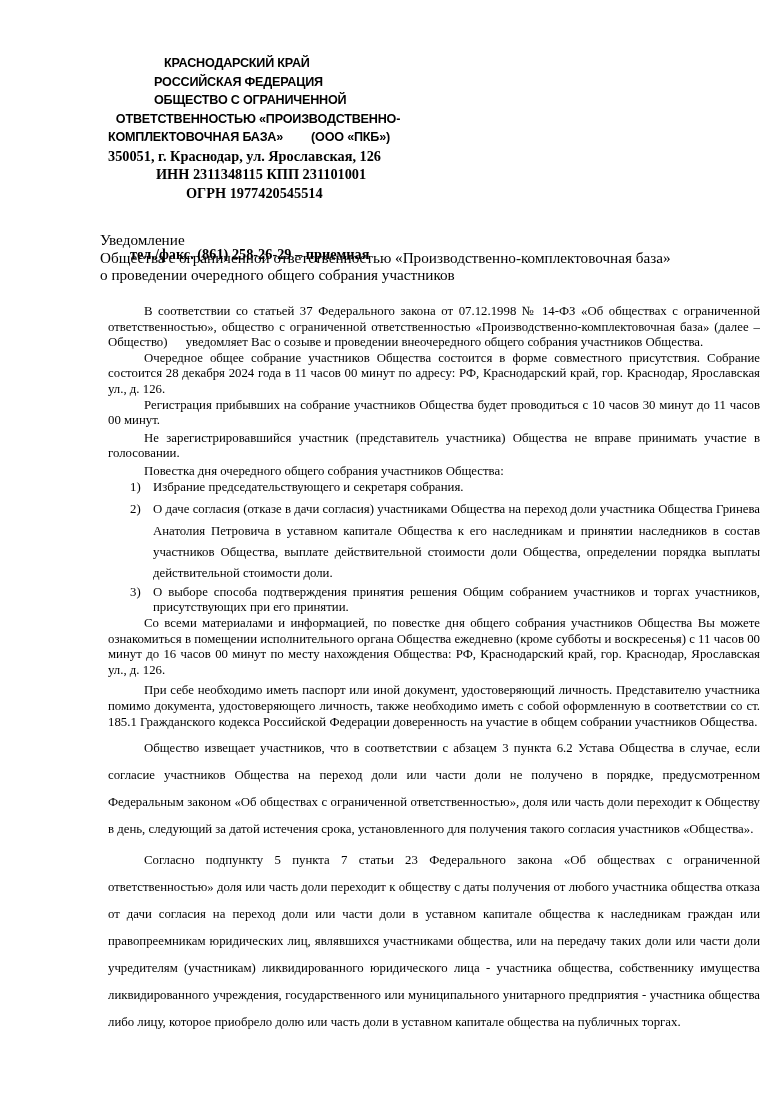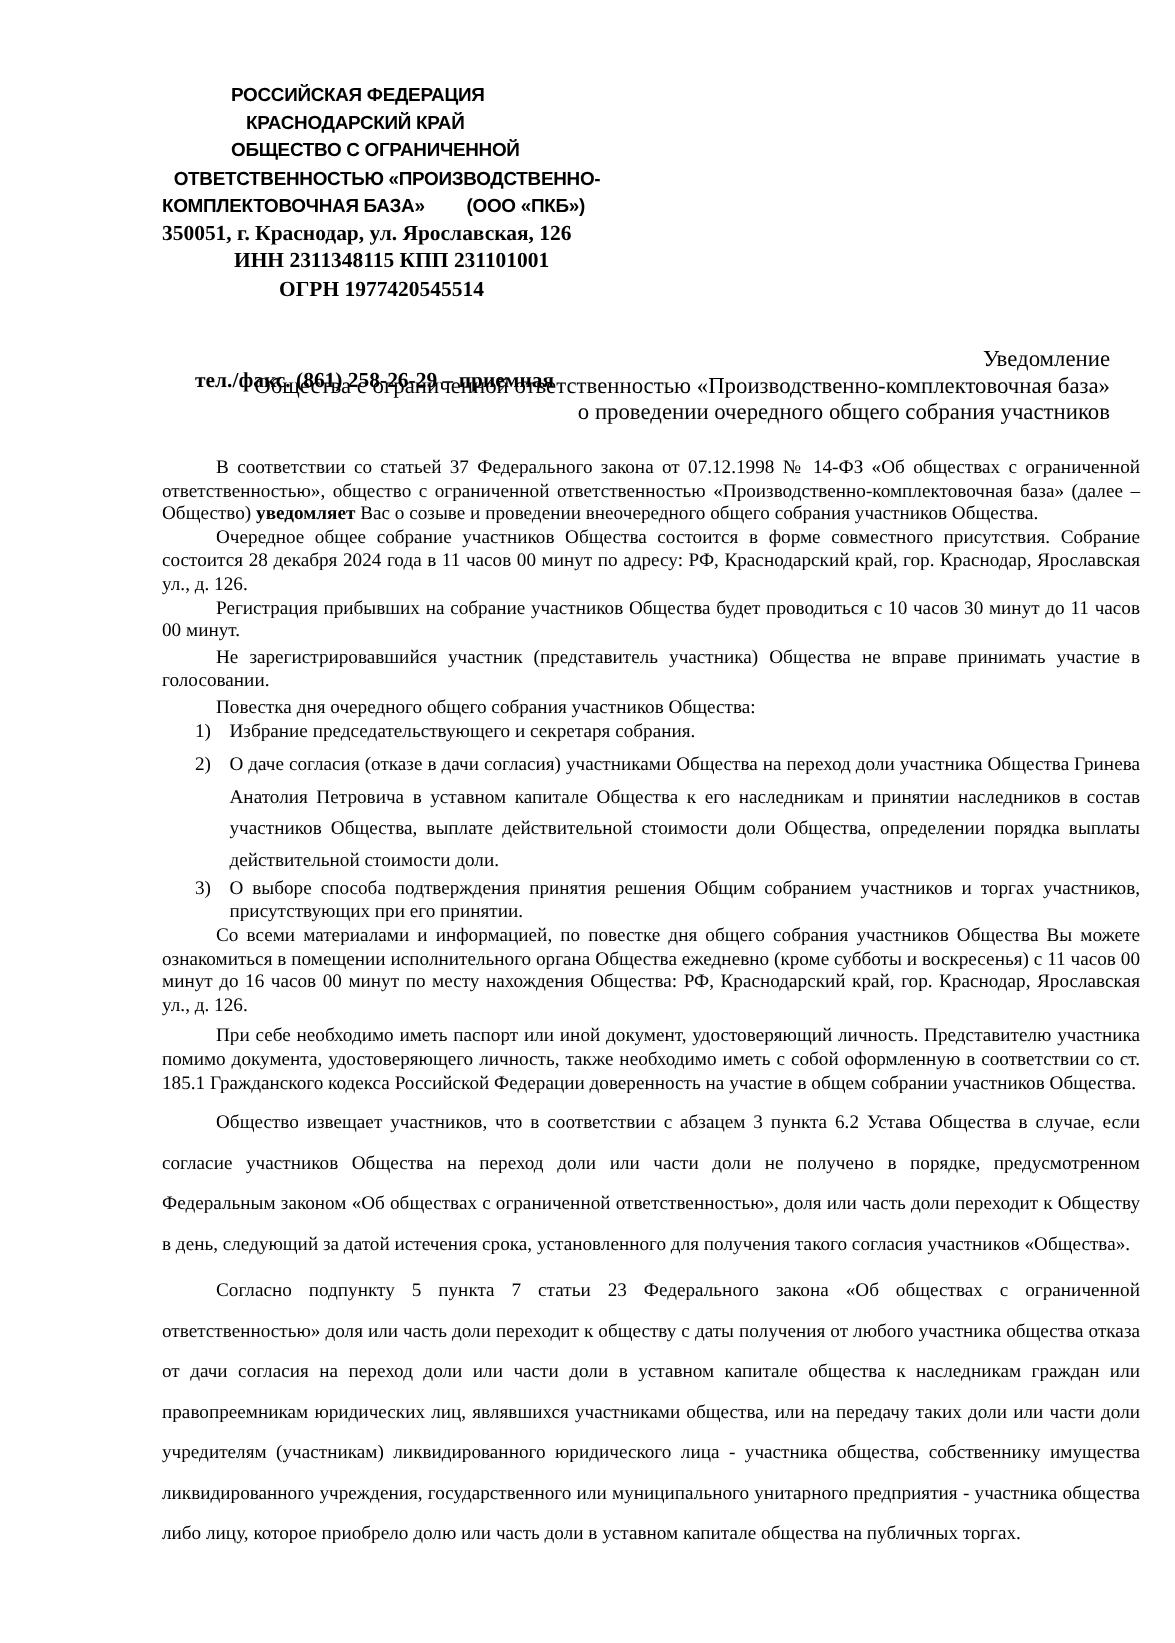--- a/index.html
+++ b/index.html
@@ -14,45 +14,45 @@
   .h2 { padding-left: 56px; }
   .h3 { padding-left: 46px; }
   .h4 { padding-left: 0; text-align: center; }
   .h5 { padding-left: 0; }
   .h5 .gap { display: inline-block; width: 28px; }
   .h6 { padding-left: 0; }
   .h7 { padding-left: 48px; }
   .h8 { padding-left: 78px; }
   .h9 { padding-left: 22px; margin-top: 43px; }
 
-  .title { position: absolute; left: 100px; top: 231px; width: 640px; text-align: right;
+  .title { position: absolute; left: 100px; top: 231px; width: 640px; text-align: left;
            font-family: "Liberation Serif", "DejaVu Serif", serif; font-size: 15.2px; line-height: 17.5px; }
   .title div { white-space: nowrap; }
 
   .body { position: absolute; left: 108px; top: 304px; width: 652px;
           font-family: "Liberation Serif", "DejaVu Serif", serif; font-size: 12.8px; color: #000; }
   .body p { margin: 0; text-align: justify; text-indent: 36px; line-height: 15.6px; }
   .body p.wide { line-height: 27px; }
-  .body b { font-weight: bold; }
+  .body b { font-weight: normal; margin-left: 15px; }
   .body ol { margin: 0; padding: 0; list-style: none; }
   .body li { position: relative; padding-left: 45px; text-align: justify; line-height: 15.6px; }
   .body li.wide { line-height: 21.4px; }
   .body li .num { position: absolute; left: 22px; top: 0; }
   .sp1 { height: 2px; }
   .sp2 { height: 5px; }
   .sp3 { height: 4px; }
 </style>
 </head>
 <body>
 
 <div class="page">
 
   <div class="hdr">
+    <span class="l hs h2">КРАСНОДАРСКИЙ КРАЙ</span>
     <span class="l hs h1">РОССИЙСКАЯ ФЕДЕРАЦИЯ</span>
-    <span class="l hs h2">КРАСНОДАРСКИЙ КРАЙ</span>
     <span class="l hs h3">ОБЩЕСТВО С ОГРАНИЧЕННОЙ</span>
     <span class="l hs h4">ОТВЕТСТВЕННОСТЬЮ «ПРОИЗВОДСТВЕННО-</span>
     <span class="l hs h5"><span>КОМПЛЕКТОВОЧНАЯ БАЗА»</span><span class="gap"></span><span>(ООО «ПКБ»)</span></span>
     <span class="l hr h6">350051, г. Краснодар, ул. Ярославская, 126</span>
     <span class="l hr h7">ИНН 2311348115 КПП 231101001</span>
     <span class="l hr h8">ОГРН 1977420545514</span>
     <span class="l hr h9">тел./факс. (861) 258-26-29 – приемная</span>
   </div>
 
   <div class="title">

